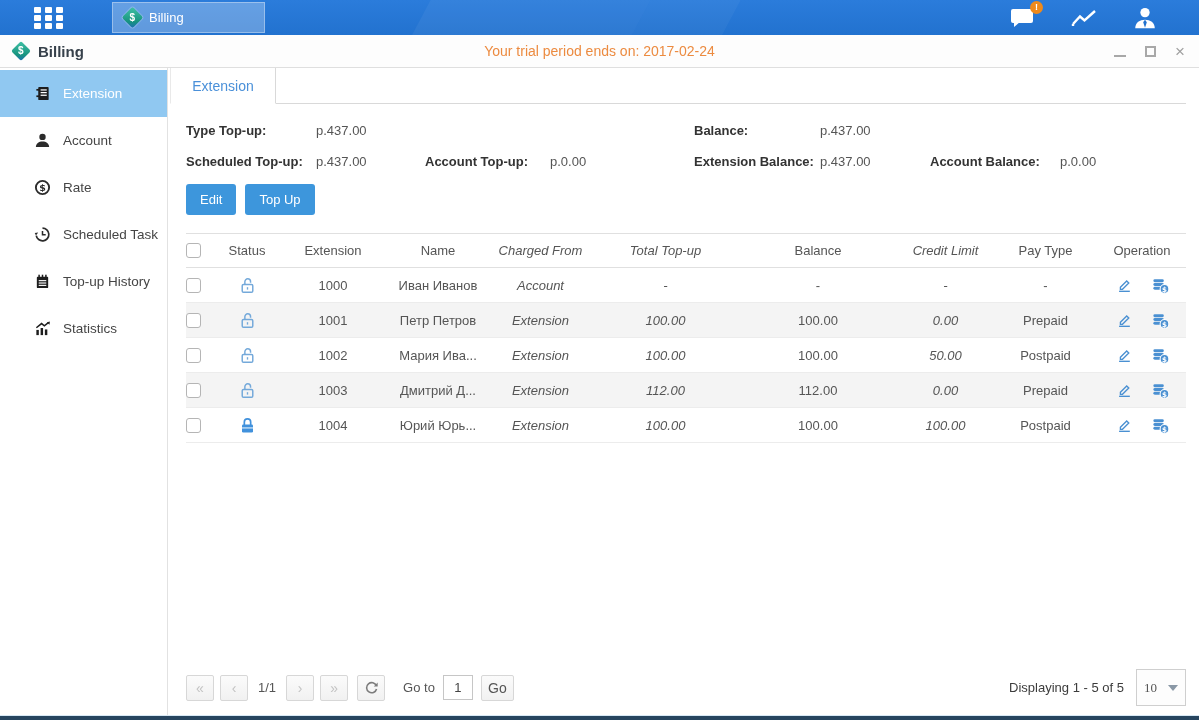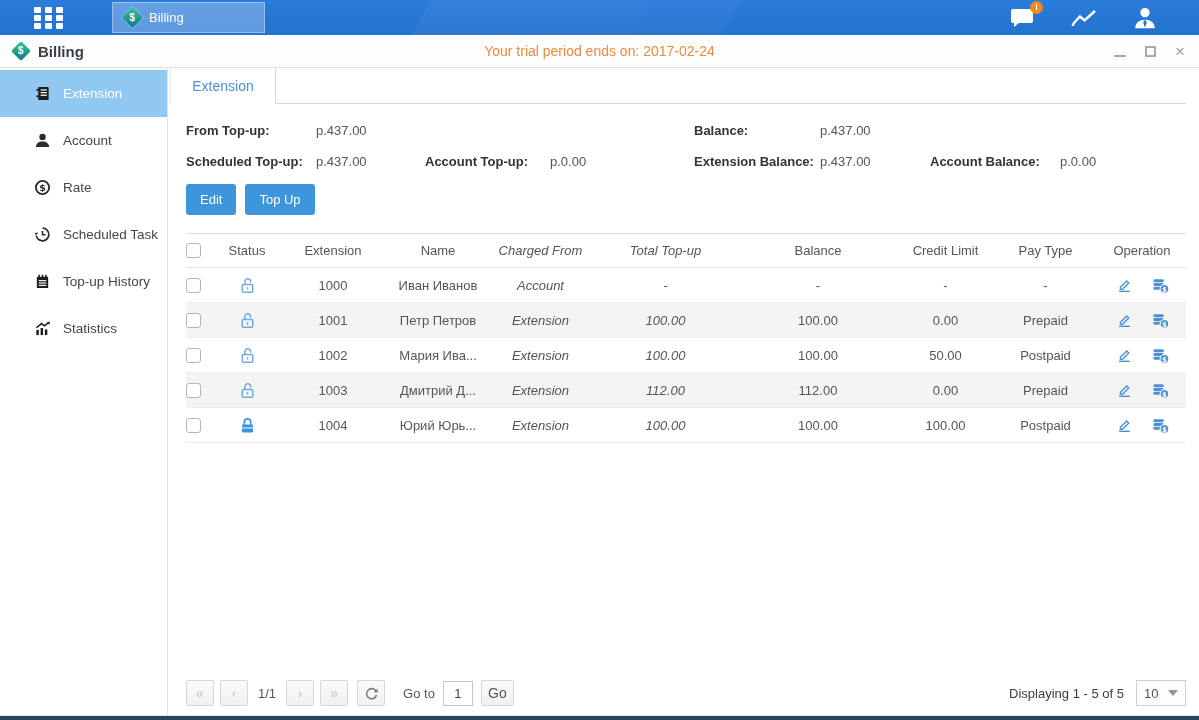--- a/index.html
+++ b/index.html
@@ -72,41 +72,41 @@
 
   
   .table { margin-top:18px; width:1000px; }
   .trow { display:flex; align-items:center; height:35px; border-bottom:1px solid #ececec; }
   .thead { border-top:1px solid #e0e0e0; border-bottom:1px solid #e0e0e0; color:#555; }
   .trow:nth-child(odd):not(.thead) { background:#fff; }
   .tbody .trow:nth-child(even) { background:#f4f4f4; }
   .cell { text-align:center; color:#555; overflow:hidden; white-space:nowrap; }
   .col-cb{width:30px; display:flex; align-items:center;} .col-status{width:62px;} .col-ext{width:110px;}
   .col-name{width:100px;} .col-charged{width:105px;font-style:italic;} .col-topup{width:145px;font-style:italic;} .col-balance{width:160px;}
-  .col-credit{width:95px;} .col-paytype{width:105px;}
+  .col-credit{width:95px;font-style:italic;} .col-paytype{width:105px;}
   .col-op{width:88px; display:flex; align-items:center; justify-content:center; gap:18px;}
   .cb { width:15px; height:15px; border:1px solid #b5b5b5; border-radius:3px; background:#fff; cursor:pointer; display:inline-block; }
   .lock svg { vertical-align:middle; }
   .lock .sv-locked { display:none; }
   .lock.locked .sv-locked { display:inline; }
   .op-icon { cursor:pointer; display:inline-flex; }
 
   
   .pagebar { position:absolute; left:18px; right:13px; bottom:9px; display:flex; align-items:center; }
   .pg-btn { width:28px; height:26px; background:linear-gradient(180deg,#fbfbfb,#f1f1f1); border:1px solid #d7d7d7;
     border-radius:2px; display:flex; align-items:center; justify-content:center; color:#c3c3c3;
     font-size:14px; margin-right:6px; cursor:pointer; }
   .pg-indicator { color:#555; margin:0 10px 0 4px; }
   .pg-refresh { color:#7c7c7c; margin-left:3px; }
   .goto-label { margin:0 8px 0 12px; color:#555; }
   .goto-input { width:30px; height:25px; border:1px solid #c6c6c6; text-align:center; font-size:13px; color:#444;
     font-family:inherit; margin-right:8px; }
   .displaying { margin-left:auto; color:#3c3c3c; margin-right:12px; }
-  .page-size { width:50px; height:26px; border:1px solid #cfcfcf; background:#fdfdfd; display:flex; align-items:center;
-    padding:0 7px; color:#555; cursor:pointer; justify-content:space-between; }
+  .page-size { width:50px; height:37px; border:1px solid #cfcfcf; background:#fdfdfd; display:flex; align-items:center;
+    padding:0 7px; color:#555; cursor:pointer; justify-content:space-between;font-family:Liberation Serif, serif; }
   .tri-down { width:0; height:0; border-left:5px solid transparent; border-right:5px solid transparent; border-top:6px solid #8a98a6; }
 
   .bottom-strip { position:absolute; left:0; bottom:0; width:1199px; height:5px; background:#27455f; border-top:1px solid #d8e9f5; }
 </style>
 </head>
 <body>
 
 <div class="topbar">
   <div class="grid-icon">
     <span></span>
@@ -229,21 +229,21 @@
   </aside>
 
   <section class="content">
     <div class="tabstrip">
       <div class="tab">Extension</div>
       <div class="filler"></div>
     </div>
 
     <div class="summary">
       <div class="sum-cell w1">
-        <span class="sum-label">From Top-up:</span>
+        <span class="sum-label">Type Top-up:</span>
         <span class="sum-value">p.437.00</span>
       </div>
       <div class="sum-cell"></div>
       <div class="sum-cell w3">
         <span class="sum-label">Balance:</span>
         <span class="sum-value">p.437.00</span>
       </div>
       <div class="sum-cell"></div>
       <div class="sum-cell w1">
         <span class="sum-label">Scheduled Top-up:</span>

